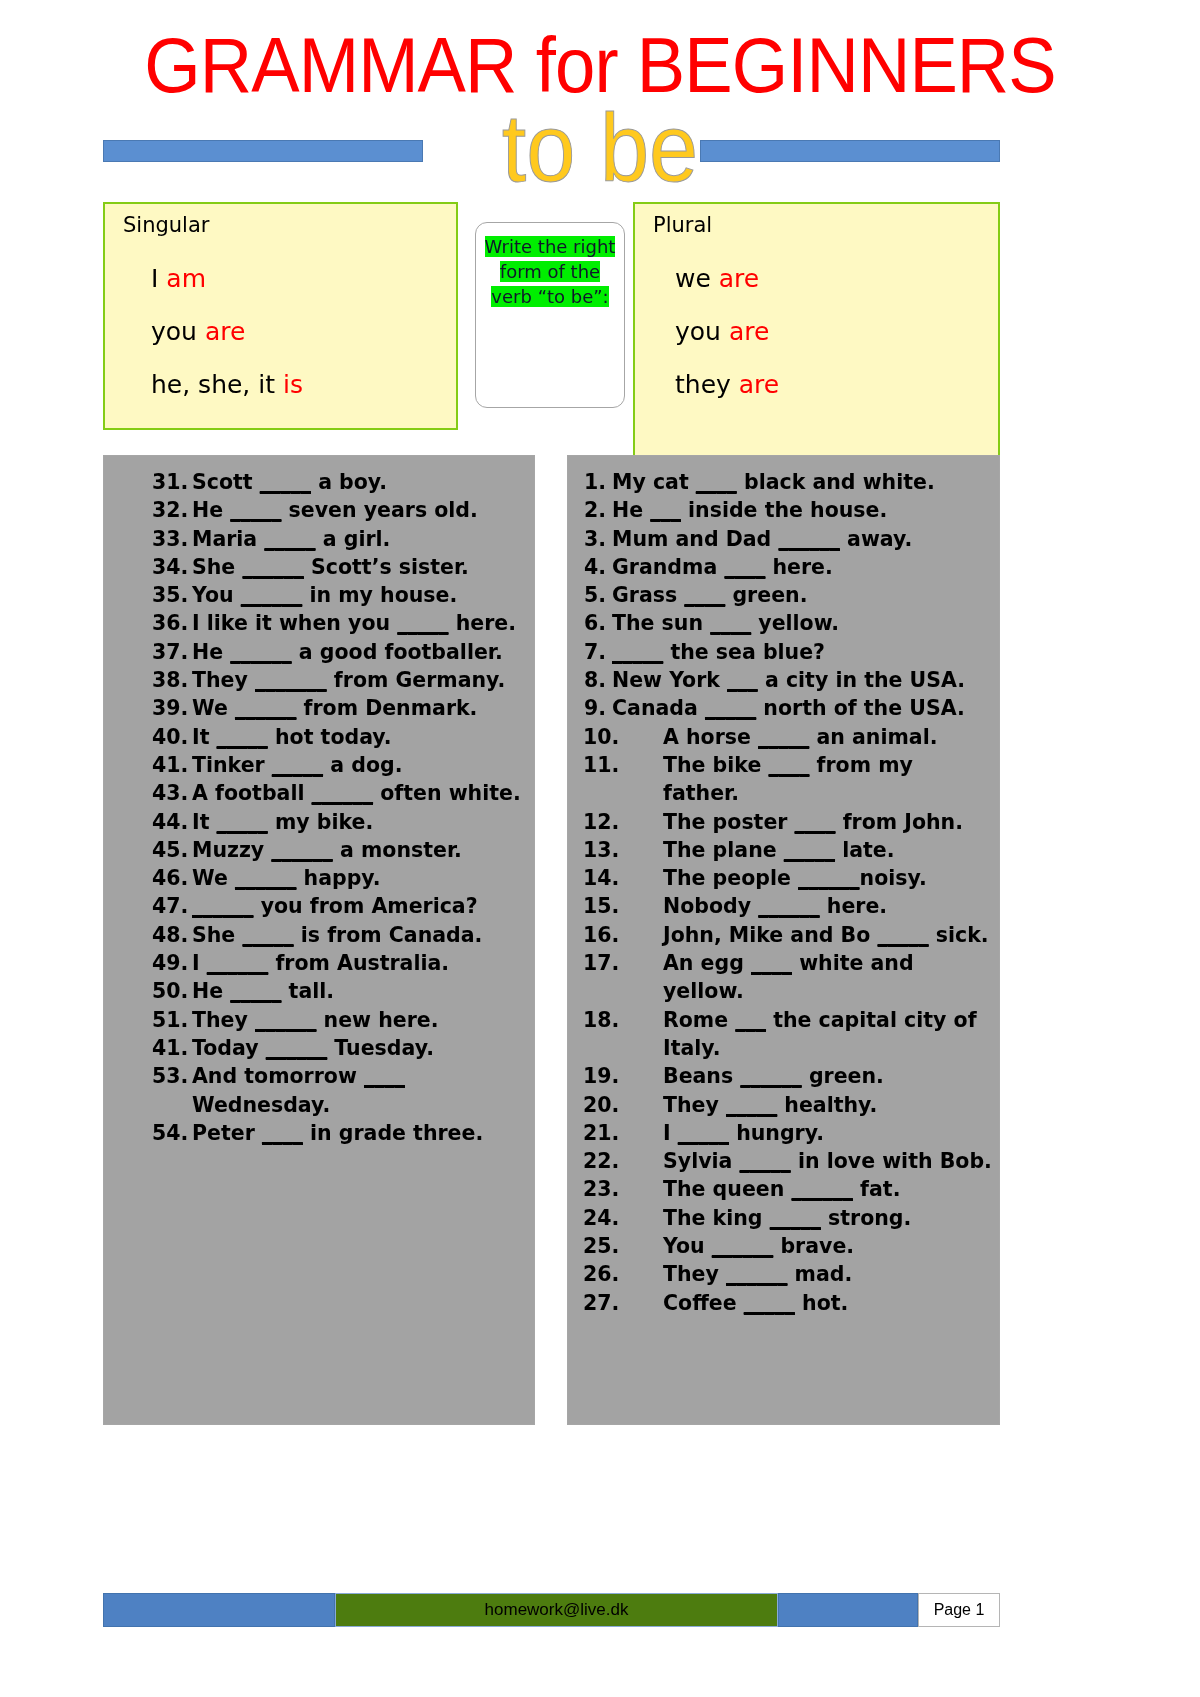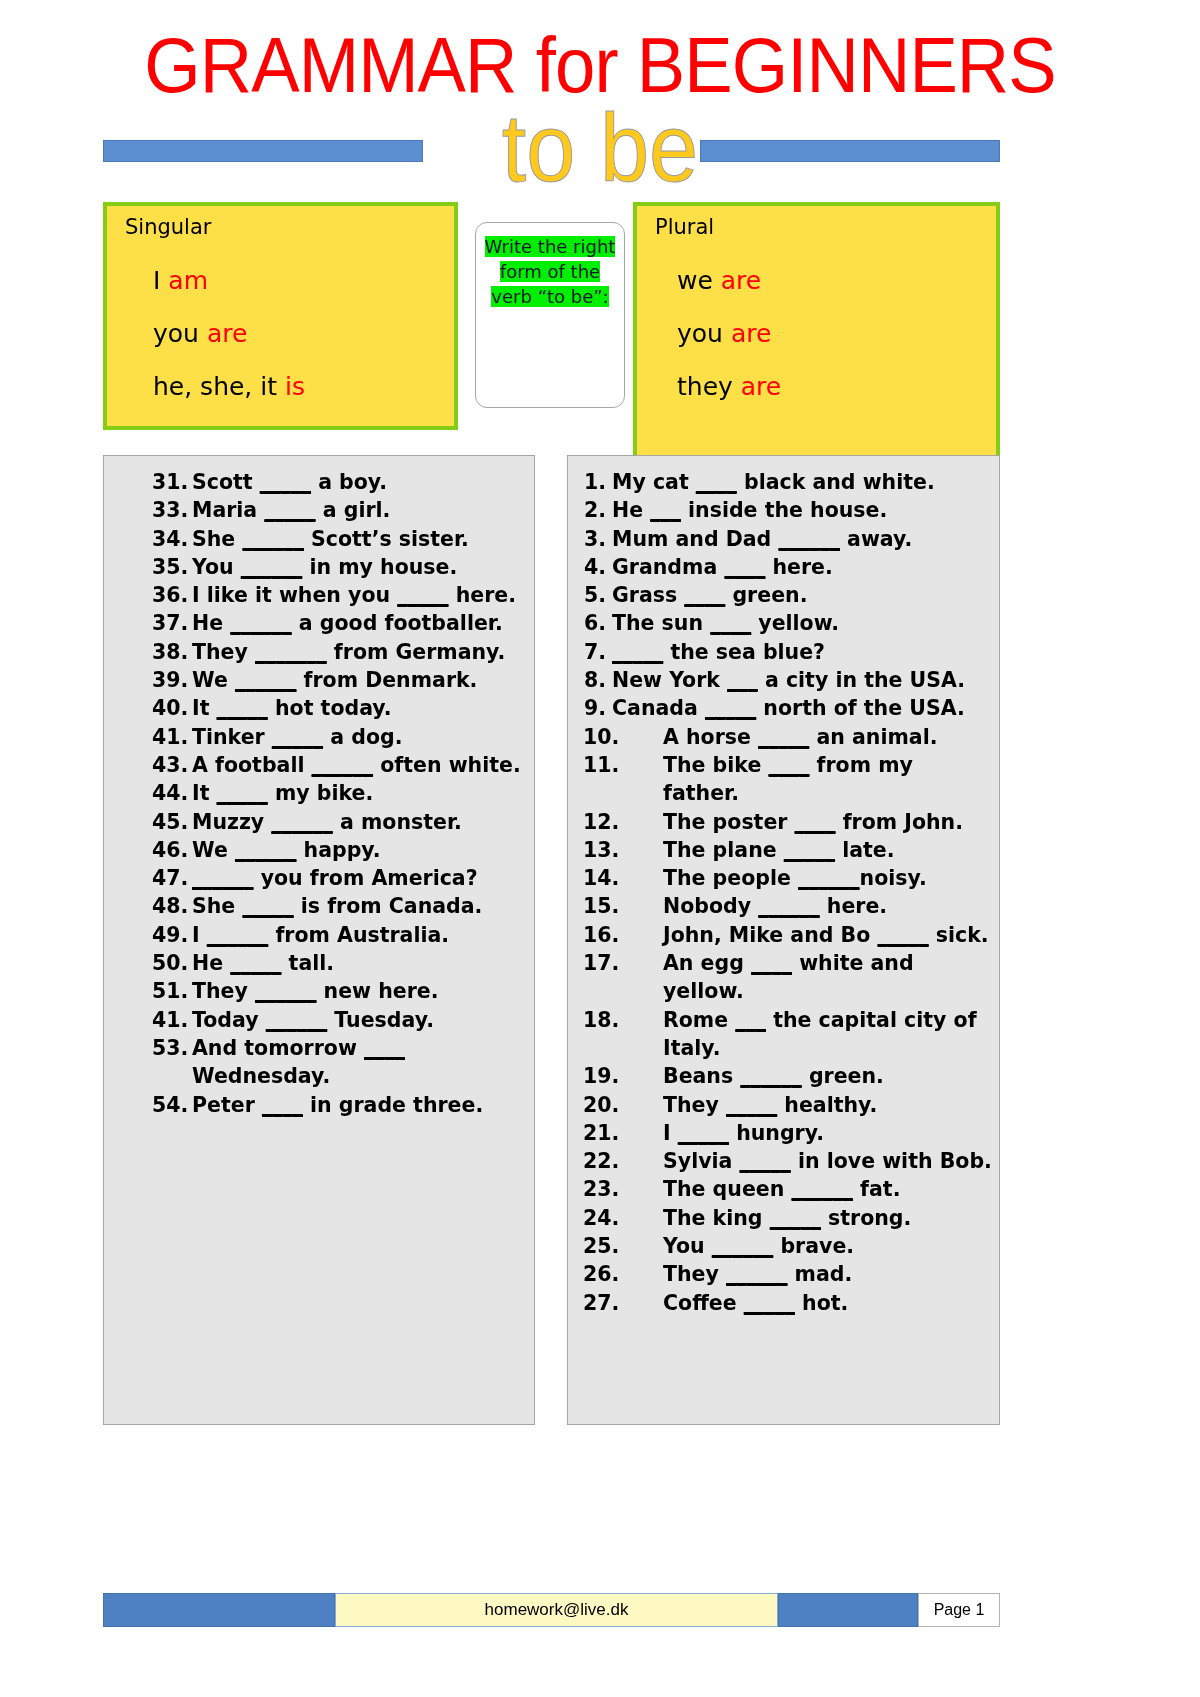--- a/index.html
+++ b/index.html
@@ -63,22 +63,22 @@
     color: #ffc91e;
     -webkit-text-stroke: 1px #9a9a9a;
     transform: scaleX(0.92);
     transform-origin: center top;
     white-space: nowrap;
   }
 
   
   .conj-box {
     position: absolute;
-    background: #fde047;
-    border: 4px solid #84cc16;
+    background: #fef9c3;
+    border: 2px solid #84cc16;
     box-sizing: border-box;
     font-size: 22px;
     color: #000000;
   }
   .conj-singular { left: 103px; top: 202px; width: 355px; height: 228px; }
   .conj-plural   { left: 633px; top: 202px; width: 367px; height: 276px; }
   .conj-label {
     position: absolute;
     left: 18px; top: 9px;
     font-size: 21px;
@@ -120,21 +120,21 @@
     box-decoration-break: clone;
     -webkit-box-decoration-break: clone;
   }
 
   
   .ex-col {
     position: absolute;
     top: 455px;
     height: 970px;
     border: 1px solid #a6a6a6;
-    background: #e5e5e5;
+    background: #a3a3a3;
     box-sizing: border-box;
     overflow: hidden;
   }
   .ex-left  { left: 103px;  width: 432px; }
   .ex-right { left: 567px;  width: 433px; }
 
   .ex-inner {
     padding: 12px 6px 0 6px;
   }
   .ex-item {
@@ -163,21 +163,21 @@
     position: absolute;
     left: 103px; top: 1593px;
     width: 897px; height: 34px;
   }
   .foot-seg {
     position: absolute;
     top: 0; height: 34px;
     box-sizing: border-box;
   }
   .foot-dark-left  { left: 0;    width: 232px; background: #4e81c3; border: 1px solid #4273ae; }
-  .foot-light      { left: 232px; width: 443px; background: #fef9c3; border: 1px solid #8aabd6;
+  .foot-light      { left: 232px; width: 443px; background: #4d7c0f; border: 1px solid #8aabd6;
                      display: flex; align-items: center; justify-content: center; }
   .foot-dark-right { left: 675px; width: 140px; background: #4e81c3; border: 1px solid #4273ae; }
   .foot-page       { left: 815px; width: 82px;  background: #ffffff; border: 1px solid #b5b5b5;
                      display: flex; align-items: center; justify-content: center; }
   .foot-email {
     font-family: "Liberation Sans Narrow", "Liberation Sans", sans-serif;
     font-size: 17px;
     color: #000000;
   }
   .foot-page-text {
@@ -234,20 +234,21 @@
     <div class="conj-line">
       <span>they</span>
       <span class="verb">are</span>
     </div>
   </div>
 </div>
 
 <div class="ex-col ex-left">
   <div class="ex-inner" id="left-list">
       <div class="ex-item"><span class="num">31.</span><span>Scott <span class="blank">_____</span> a boy.</span></div>
+      <div class="ex-item"><span class="num">32.</span><span>He <span class="blank">_____</span> seven years old.</span></div>
       <div class="ex-item"><span class="num">33.</span><span>Maria <span class="blank">_____</span> a girl.</span></div>
       <div class="ex-item"><span class="num">34.</span><span>She <span class="blank">______</span> Scott’s sister.</span></div>
       <div class="ex-item"><span class="num">35.</span><span>You <span class="blank">______</span> in my house.</span></div>
       <div class="ex-item"><span class="num">36.</span><span>I like it when you <span class="blank">_____</span> here.</span></div>
       <div class="ex-item"><span class="num">37.</span><span>He <span class="blank">______</span> a good footballer.</span></div>
       <div class="ex-item"><span class="num">38.</span><span>They <span class="blank">_______</span> from Germany.</span></div>
       <div class="ex-item"><span class="num">39.</span><span>We <span class="blank">______</span> from Denmark.</span></div>
       <div class="ex-item"><span class="num">40.</span><span>It <span class="blank">_____</span> hot today.</span></div>
       <div class="ex-item"><span class="num">41.</span><span>Tinker <span class="blank">_____</span> a dog.</span></div>
       <div class="ex-item"><span class="num">43.</span><span>A football <span class="blank">______</span> often white.</span></div>

